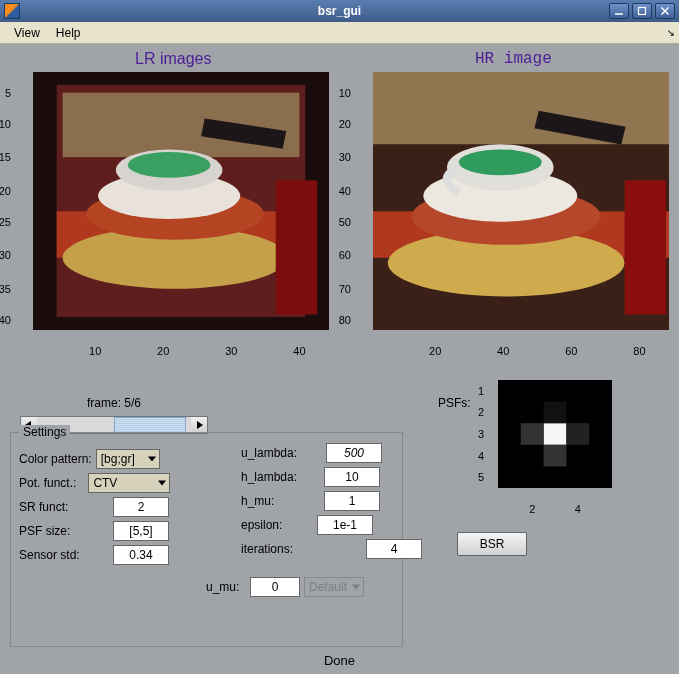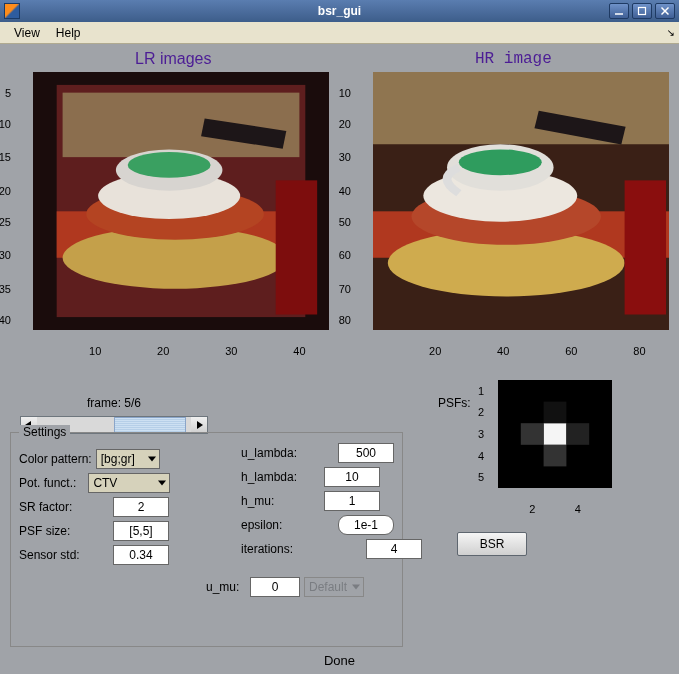--- a/index.html
+++ b/index.html
@@ -357,47 +357,47 @@
       </div>
     </div>
     <div class="form-row" style="left:8px;top:40px;">
       <label>Pot. funct.:</label>
       <div class="combo" style="width:82px;margin-left:8px">
         <span>CTV</span>
         <span class="caret"></span>
       </div>
     </div>
     <div class="form-row" style="left:8px;top:64px;">
-      <label style="width:65px">SR factor:</label>
+      <label style="width:65px">SR funct:</label>
       <input class="textin" style="margin-left: 25px;" value="2">
     </div>
     <div class="form-row" style="left:8px;top:88px;align-items:center;">
       <label style="width:65px">PSF size:</label>
       <input class="textin" style="margin-left: 25px;" value="[5,5]">
     </div>
     <div class="form-row" style="left:8px;top:112px;">
       <label style="width:65px">Sensor std:</label>
       <input class="textin" style="margin-left: 25px;" value="0.34">
     </div>
 
     <div class="form-row" style="left:230px;top:10px;">
       <label style="width:65px">u_lambda:</label>
-      <input class="textin" style="margin-left: 28px;" value="500">
+      <input class="textin" style="margin-left: 16px; font-style: italic;" value="500">
     </div>
     <div class="form-row" style="left:230px;top:34px;">
       <label style="width:65px">h_lambda:</label>
       <input class="textin" style="margin-left: 14px;" value="10">
     </div>
     <div class="form-row" style="left:230px;top:58px;">
       <label style="width:65px">h_mu:</label>
       <input class="textin" style="margin-left: 14px;" value="1">
     </div>
     <div class="form-row" style="left:230px;top:82px;">
       <label style="width:65px">epsilon:</label>
-      <input class="textin" style="margin-left: 28px; border-radius: 9px;" value="1e-1">
+      <input class="textin" style="margin-left: 7px;" value="1e-1">
     </div>
     <div class="form-row" style="left:230px;top:106px;gap:46px;">
       <label style="width:65px">iterations:</label>
       <input class="textin" style="margin-left: 14px;" value="4">
     </div>
 
     <div class="form-row" style="left:195px;top:144px;">
       <label style="width:40px">u_mu:</label>
       <input class="textin" style="width: 50px;" value="0">
       <div class="combo disabled-combo" style="width:60px">

